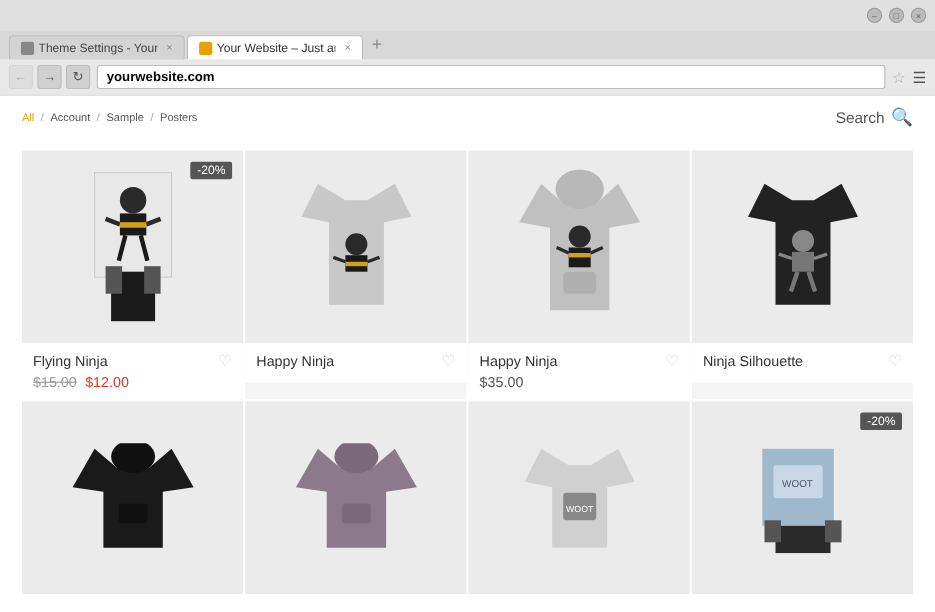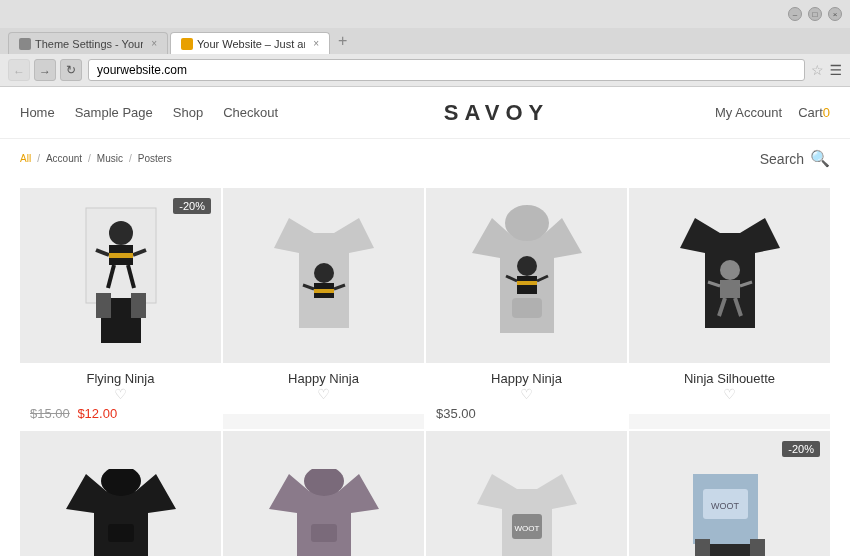--- a/index.html
+++ b/index.html
@@ -11,21 +11,21 @@
     .browser-controls { display: flex; gap: 6px; align-items: center; }
     .browser-control { width: 14px; height: 14px; border-radius: 50%; background: #bbb; border: 1px solid #999; cursor: pointer; display: flex; align-items: center; justify-content: center; font-size: 8px; color: #555; }
     .browser-tab { display: flex; align-items: center; background: #d4d4d4; border: 1px solid #bbb; border-bottom: none; border-radius: 4px 4px 0 0; padding: 2px 10px; font-size: 11px; color: #333; height: 22px; gap: 4px; max-width: 160px; overflow: hidden; }
     .browser-tab.active { background: #fff; }
     .browser-tab .favicon { width: 12px; height: 12px; background: #666; border-radius: 2px; flex-shrink: 0; }
     .browser-tab .tab-close { margin-left: 4px; color: #888; font-size: 10px; cursor: pointer; }
     .browser-address-bar { display: flex; align-items: center; padding: 4px 8px; gap: 6px; background: #e8e8e8; height: 32px; }
     .nav-buttons { display: flex; gap: 4px; }
     .nav-btn { background: #d0d0d0; border: 1px solid #bbb; border-radius: 3px; width: 22px; height: 22px; display: flex; align-items: center; justify-content: center; cursor: pointer; font-size: 12px; color: #555; }
     .nav-btn.disabled { opacity: 0.4; }
-    .address-input { flex: 1; height: 22px; border: 1px solid #bbb; border-radius: 3px; padding: 0 8px; font-size: 12px; background: #fff; }
+    .address-input { flex: 1; height: 22px; border: 1px solid #bbb; border-radius: 3px; padding: 0 8px; font-size: 12px; background: #fff; font-weight: bold; }
     .browser-actions { display: flex; gap: 6px; align-items: center; }
     .star-btn { font-size: 14px; color: #aaa; cursor: pointer; }
     .menu-btn { font-size: 14px; color: #555; cursor: pointer; }
 
     
     .website { background: #fff; }
 
     
     .top-nav { display: flex; align-items: center; padding: 0 20px; height: 52px; border-bottom: 1px solid #eee; }
     .main-menu { display: flex; gap: 20px; }
@@ -43,21 +43,21 @@
     .breadcrumb a { color: #555; text-decoration: none; }
     .search-bar { display: flex; align-items: center; gap: 6px; font-size: 14px; color: #555; }
     .search-icon { font-size: 16px; color: #999; }
 
     
     .products-grid { display: grid; grid-template-columns: repeat(4, 1fr); gap: 2px; padding: 0 20px; }
     .product-card { background: #f5f5f5; position: relative; cursor: pointer; }
     .product-image { width: 100%; height: 175px; background: #ebebeb; display: flex; align-items: center; justify-content: center; overflow: hidden; }
     .badge { position: absolute; top: 10px; right: 10px; background: #555; color: #fff; font-size: 11px; padding: 2px 6px; border-radius: 2px; }
     .product-info { padding: 8px 10px; background: #fff; }
-    .product-name-row { display: flex; align-items: center; justify-content: space-between; margin-bottom: 4px; flex-direction: column; }
+    .product-name-row { display: flex; align-items: center; justify-content: space-between; margin-bottom: 4px; }
     .product-name { font-size: 13px; color: #333; }
     .wishlist-btn { font-size: 14px; color: #ccc; cursor: pointer; }
     .product-price { font-size: 13px; color: #555; }
     .product-price .old-price { text-decoration: line-through; color: #999; margin-right: 4px; text-align: center; }
     .product-price .new-price { color: #e8311a; }
   </style>
 </head>
 <body>
 
 <div class="browser-chrome">
@@ -94,43 +94,28 @@
     <input class="address-input" type="text" value="yourwebsite.com" style="">
     <div class="browser-actions">
       <span class="star-btn">☆</span>
       <span class="menu-btn">☰</span>
     </div>
   </div>
 </div>
 
 <div class="website">
 
-  <div class="top-nav">
-    <nav class="main-menu">
-      <a href="#">Home</a>
-      <a href="#">Sample Page</a>
-      <a href="#">Shop</a>
-      <a href="#">Checkout</a>
-    </nav>
-    <div class="site-logo">SAVOY</div>
-    <div class="top-right">
-      <a href="#">My Account</a>
-      <a href="#">
-        <span>Cart</span><span class="cart-count">0</span>
-      </a>
-    </div>
-  </div>
 
   <div class="category-bar">
     <div class="breadcrumb">
       <span class="active">All</span>
       <span class="separator">/</span>
       <a href="#">Account</a>
       <span class="separator">/</span>
-      <a href="#">Music</a>
+      <a href="#">Sample</a>
       <span class="separator">/</span>
       <a href="#">Posters</a>
     </div>
     <div class="search-bar">
       <span>Search</span>
       <span class="search-icon">🔍</span>
     </div>
   </div>
 
   <div class="products-grid">

